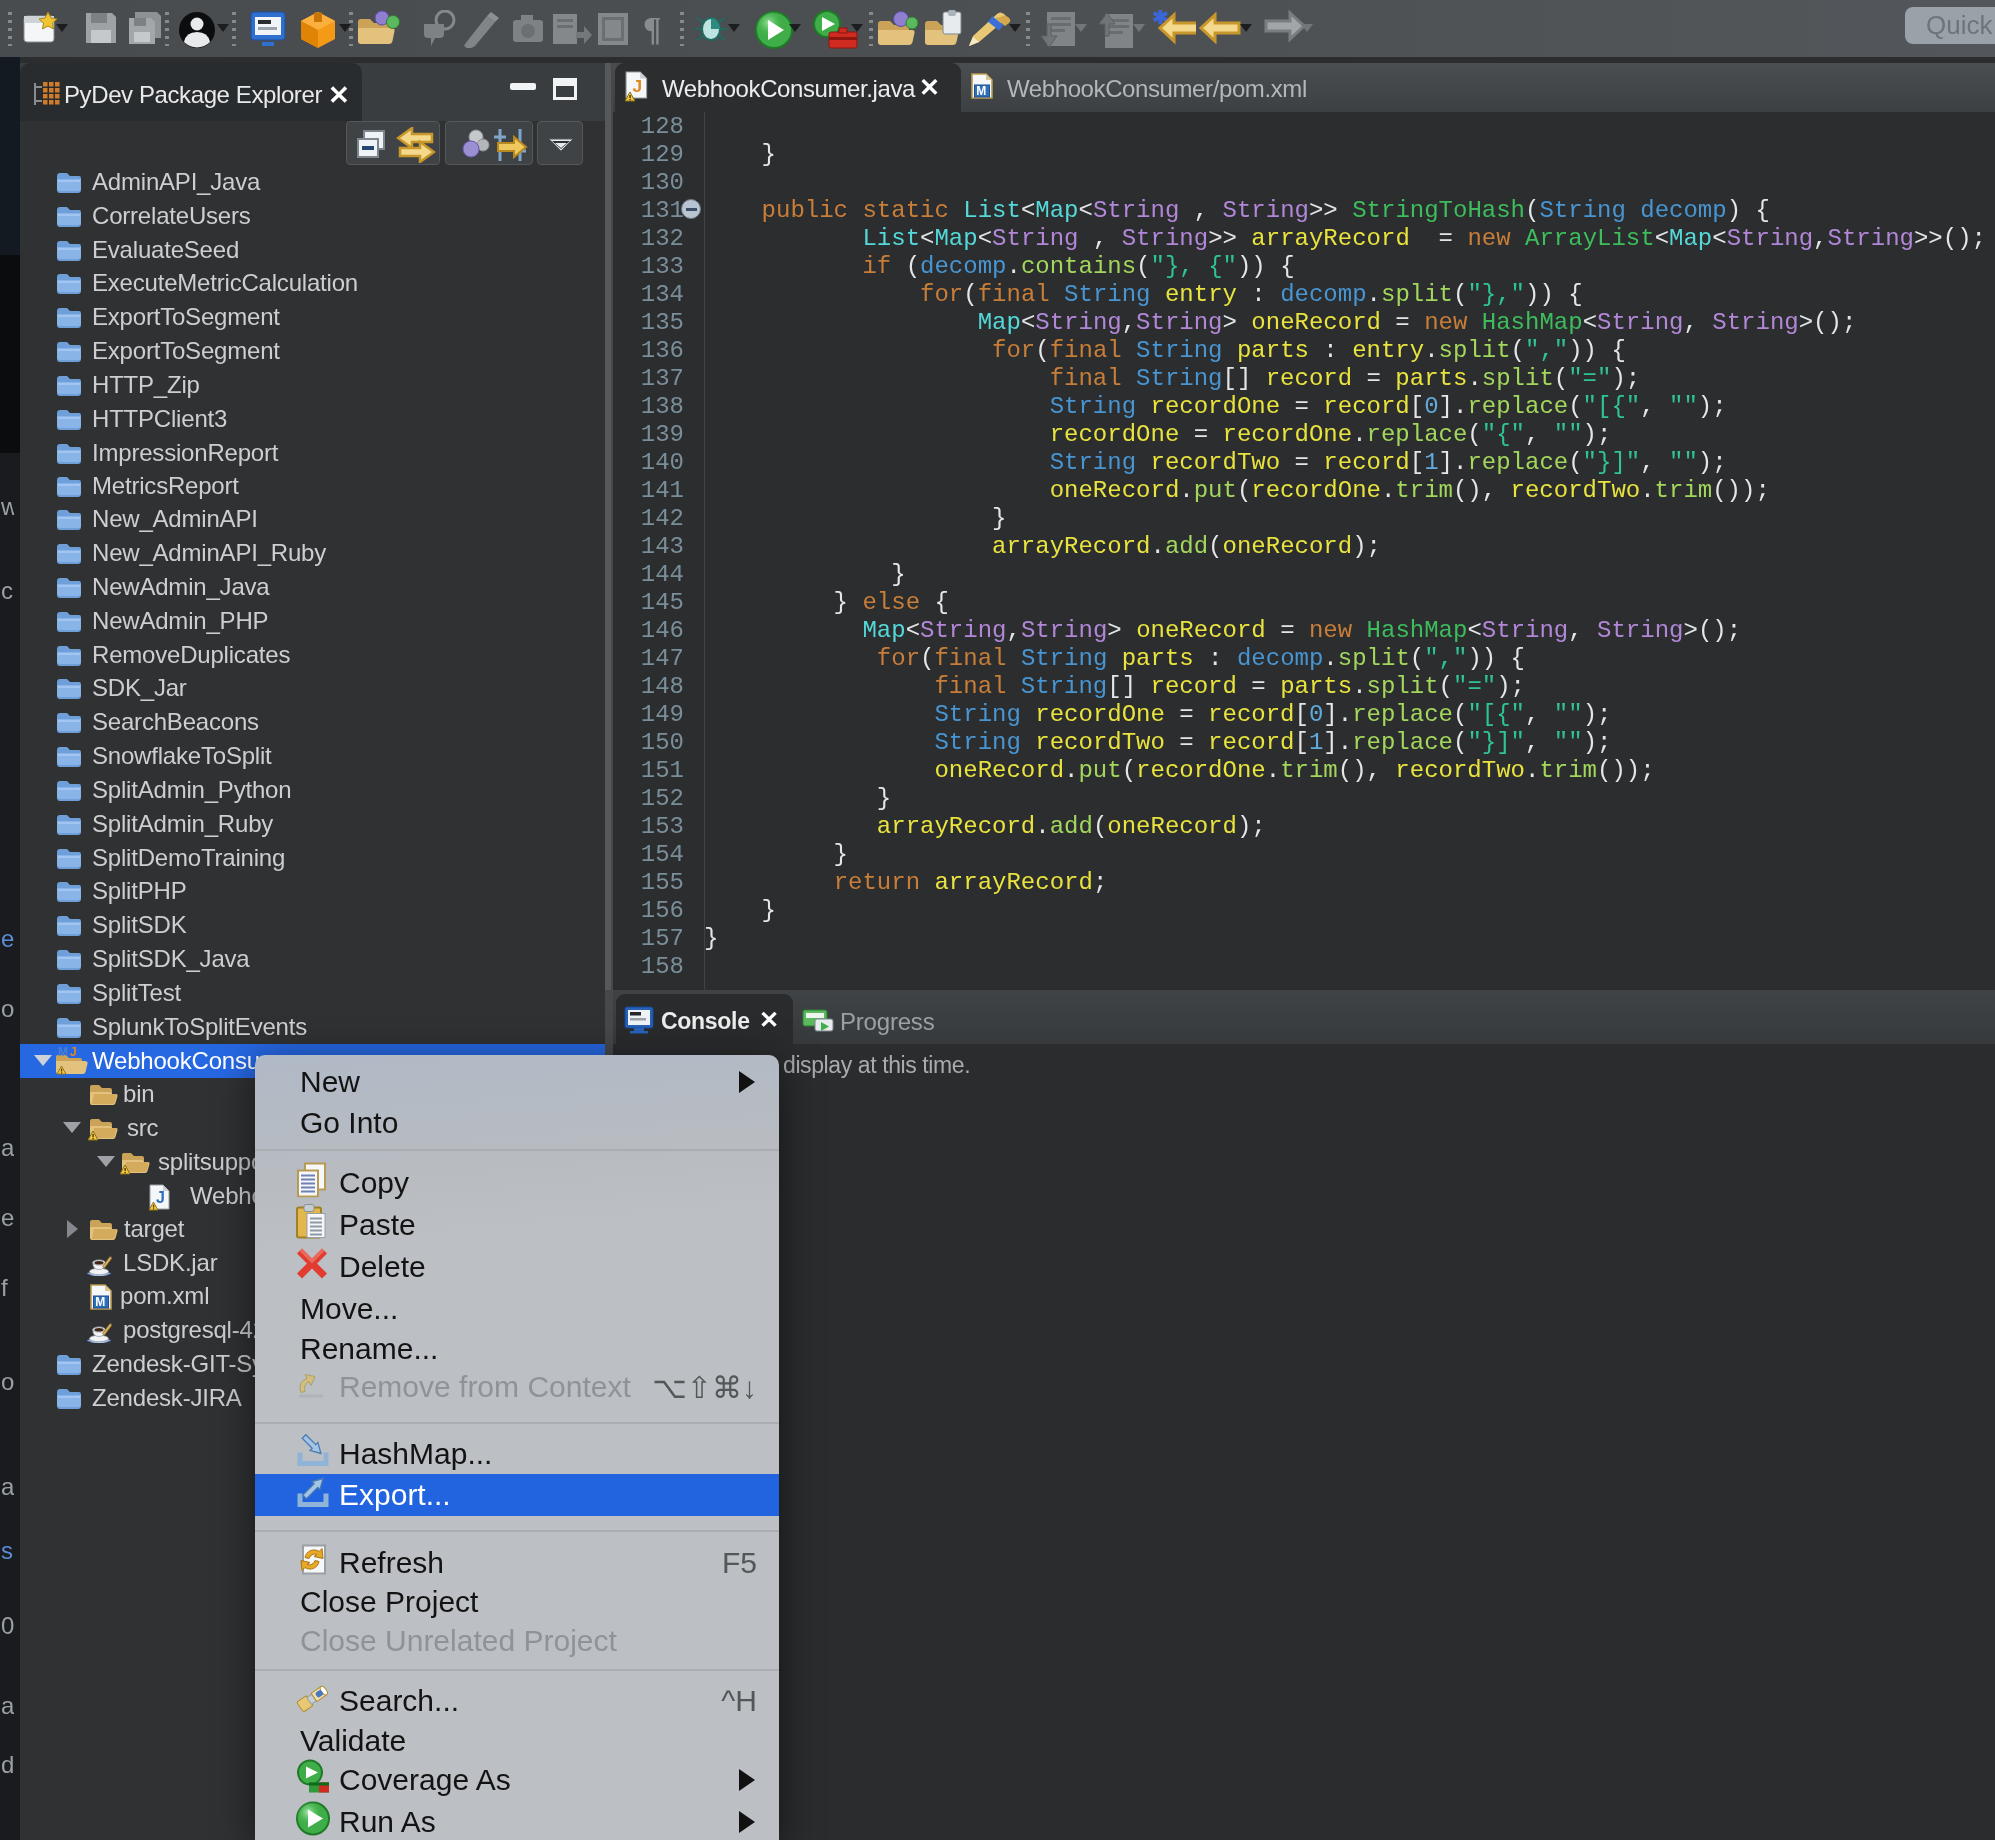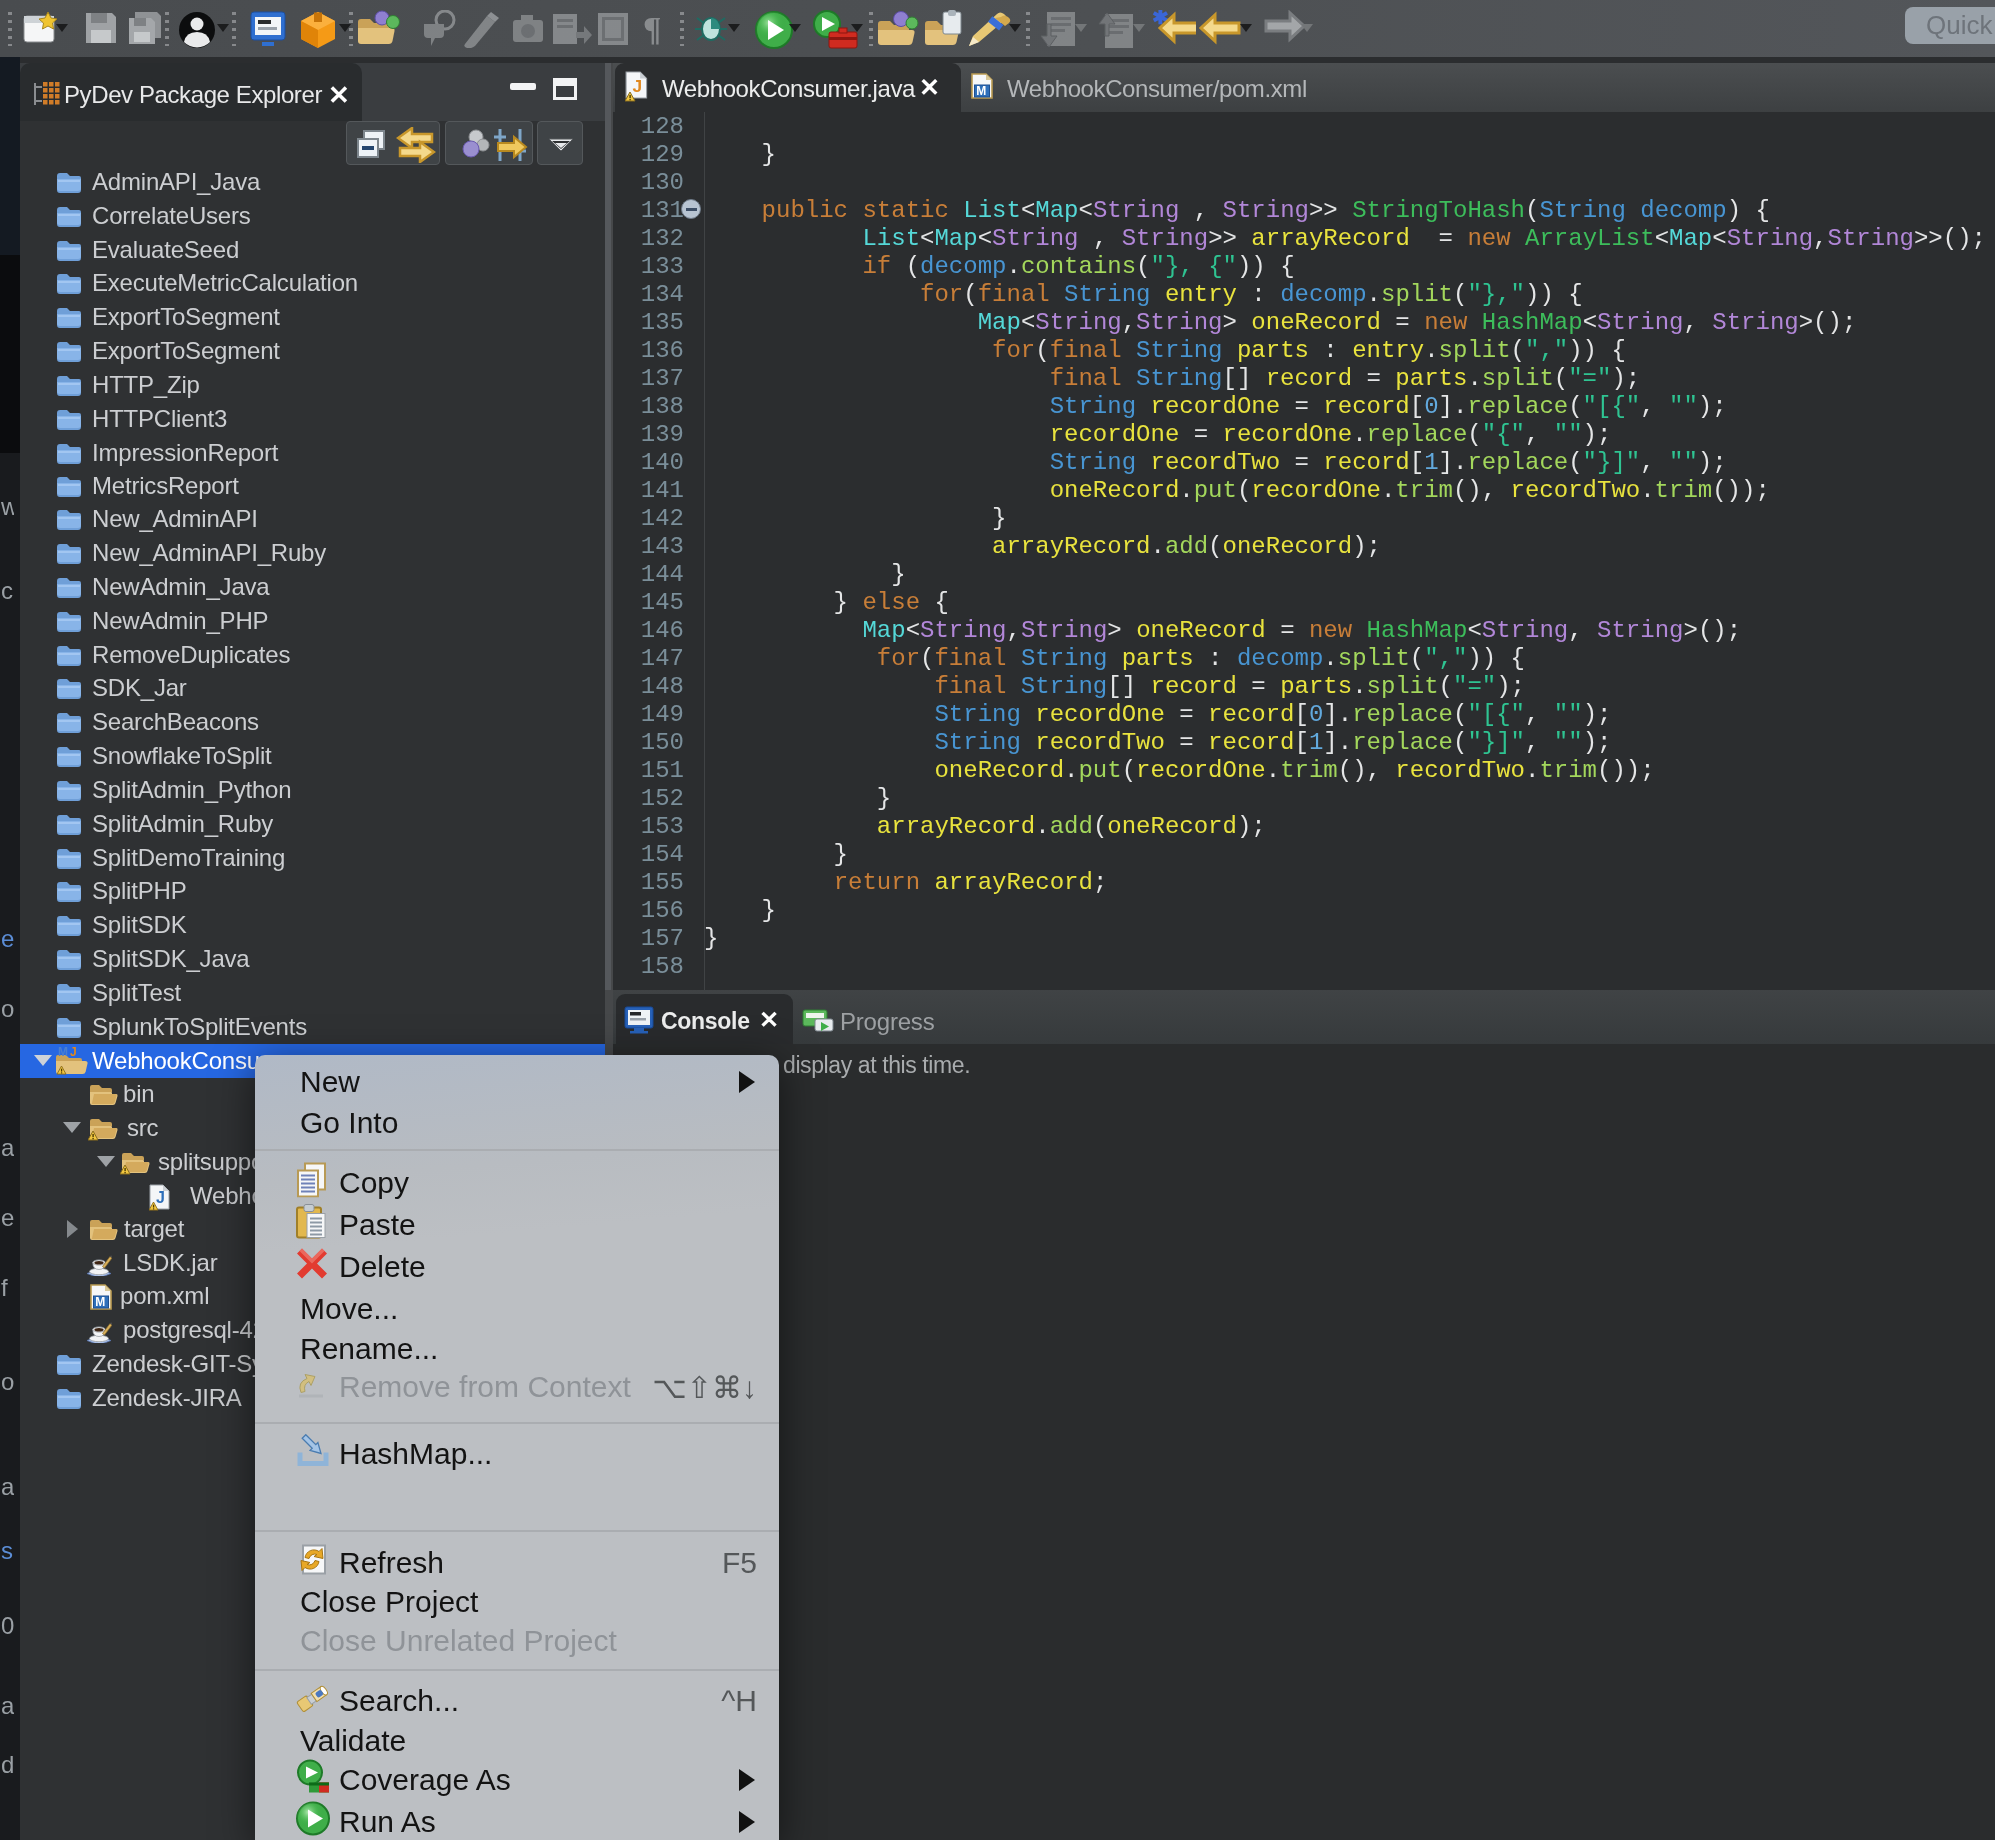--- a/index.html
+++ b/index.html
@@ -824,20 +824,27 @@
       <span class="sc">⌥⇧⌘↓</span>
     </div>
 <div class="msep" style="top:367px"></div>
 <div class="mi wic" id="" style="top:378px;height:41px">
       <span class="mic"><svg width="36" height="34" viewBox="0 0 36 34" style="">
           <path d="M5 19 V30 H31 V19" fill="none" stroke="#8fb4d8" stroke-width="5"></path>
           <path d="M10.8 1.2 L20.8 11.2 L22.9 9.1 L26 20 L15.1 16.9 L17.2 14.8 L7.2 4.8 Z" fill="#a4c4e6" stroke="#4a7cb0" stroke-width="1.3"></path>
         </svg></span>
       <span class="tx">HashMap...</span>
     </div>
+<div class="mi wic" id="mexport" style="top:419px;height:42px">
+      <span class="mic"><svg width="36" height="34" viewBox="0 0 36 34" style="">
+          <path d="M5 19 V30 H31 V19" fill="none" stroke="#8fb4d8" stroke-width="5"></path>
+          <path d="M7.8 20.6 L19.2 9.2 L17.1 7.1 L28 4 L24.9 14.9 L22.8 12.8 L11.4 24.2 Z" fill="#a4c4e6" stroke="#4a7cb0" stroke-width="1.3"></path>
+        </svg></span>
+      <span class="tx">Export...</span>
+    </div>
 <div class="msep" style="top:475px"></div>
 <div class="mi wic" id="" style="top:487px;height:42px">
       <span class="mic"><svg width="34" height="36" viewBox="0 0 34 36" style="">
           <rect x="8" y="4" width="22" height="28" fill="#f6f7f8" stroke="#9aa0a6" stroke-width="2"></rect>
           <path d="M10 16 a9 9 0 0 1 14-6 l3-3 1 10-9-2 3-2 a6 6 0 0 0-8 4Z" fill="#e8a826" stroke="#a87612"></path>
           <path d="M24 20 a9 9 0 0 1-14 6 l-3 3-1-10 9 2-3 2 a6 6 0 0 0 8-4Z" fill="#e8a826" stroke="#a87612"></path>
         </svg></span>
       <span class="tx">Refresh</span>
       <span class="sc">F5</span>
     </div>

